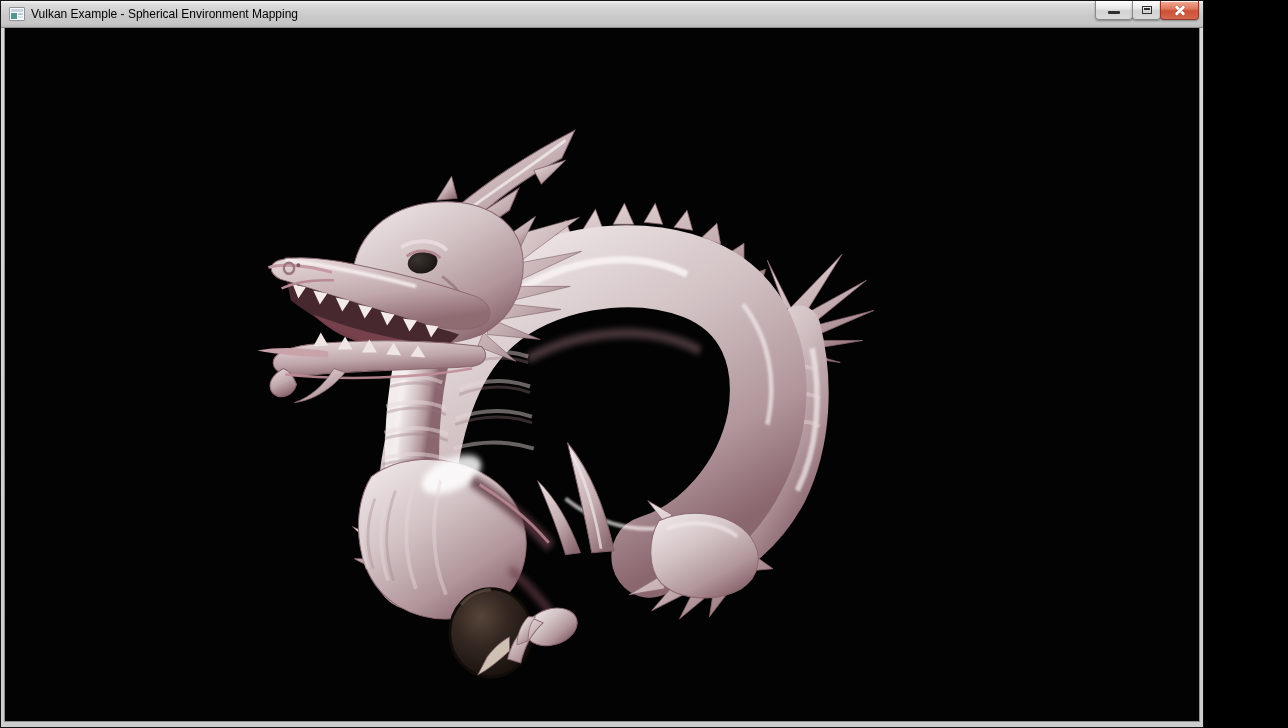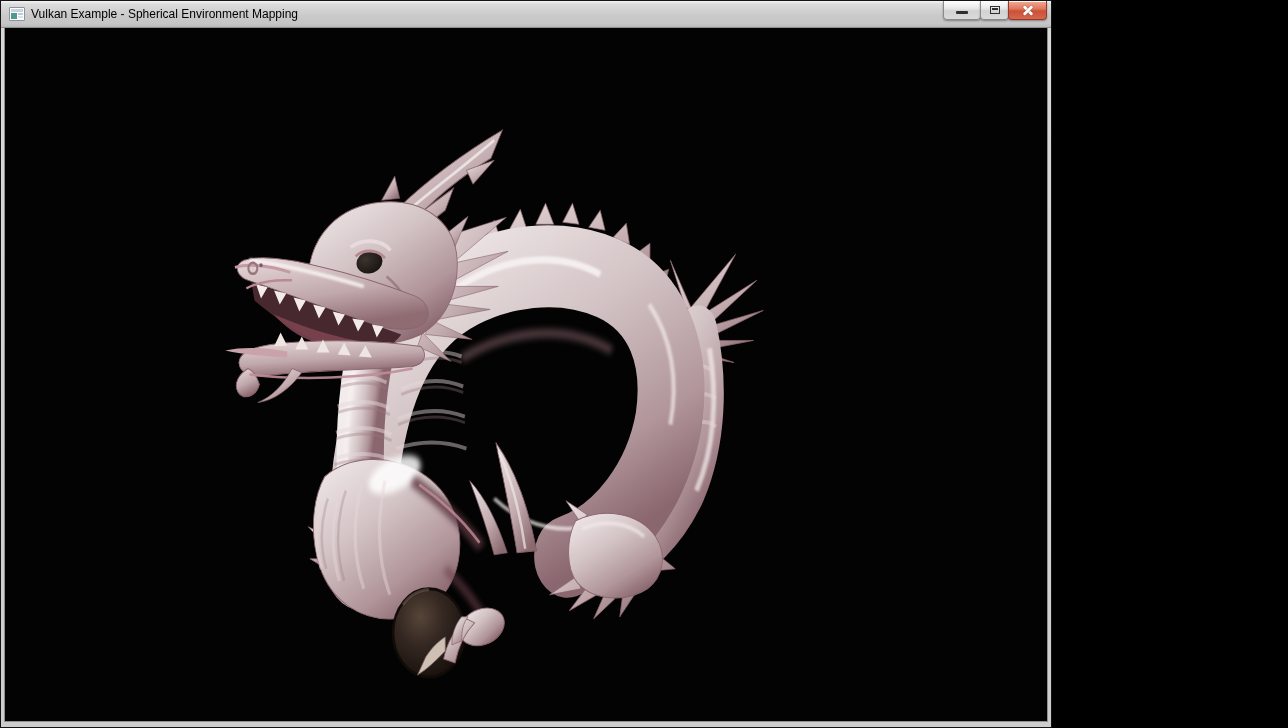--- a/index.html
+++ b/index.html
@@ -1,20 +1,20 @@
 <!DOCTYPE html>
 <html><head>
 <meta charset="utf-8">
 <style>
   html,body{margin:0;padding:0;background:#000;}
   *{box-sizing:border-box;}
   body{font-family:"Liberation Sans", sans-serif;}
 
   .window{
-    width:1052px;height:728px;
+    width:1204px;height:728px;
     border:1px solid #141414;
     background:#cfcfcf;
     display:flex;flex-direction:column;
     position:relative;
   }
 
   
   .titlebar{
     height:27px;flex:none;position:relative;
     background:linear-gradient(#f4f4f4,#dcdcdc 12%,#cacaca 55%,#c6c6c6 88%,#b9b9b9);

